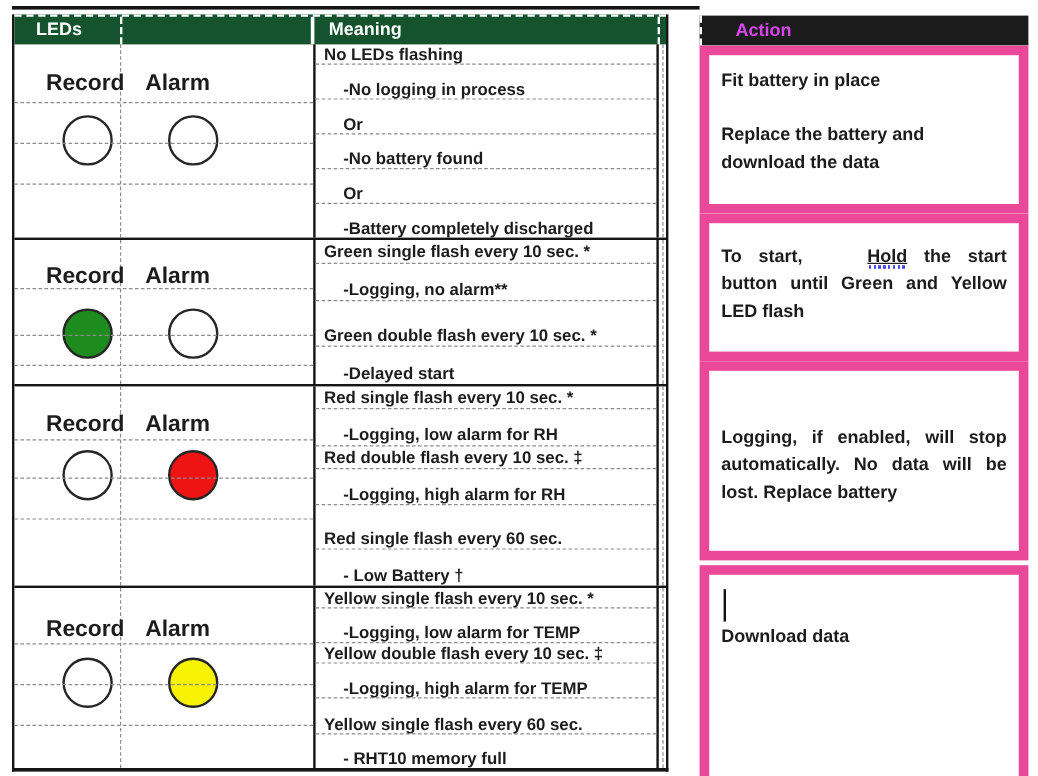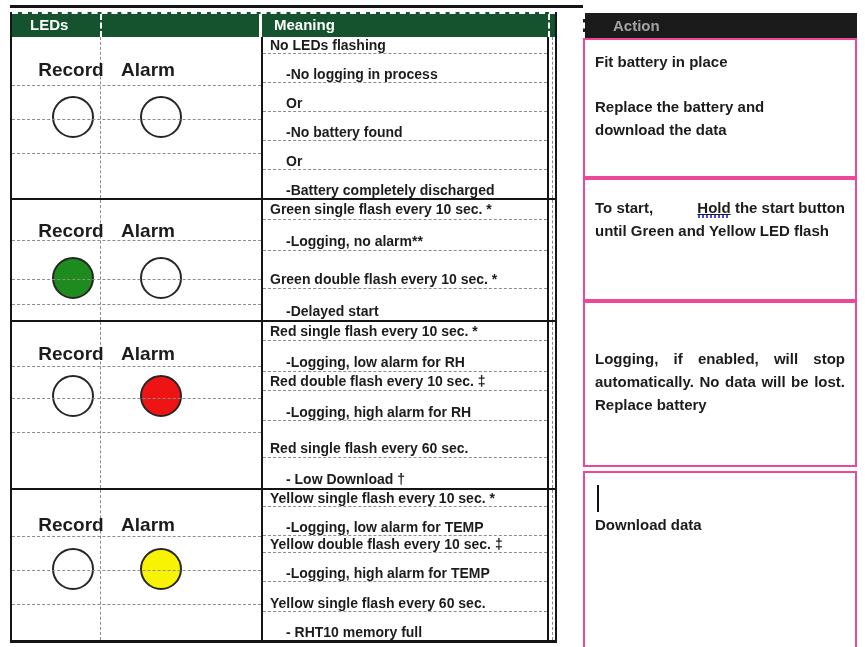--- a/index.html
+++ b/index.html
@@ -45,24 +45,24 @@
   .mline{flex:1;display:flex;align-items:center;font-weight:700;font-size:14px;padding-left:7px;white-space:nowrap;}
   .mline.ind{padding-left:23px;margin-top:12px;}
   .mline.dash{border-bottom:1px dashed #8c8c8c;}
 
   
   .strip{flex:1;position:relative;}
   .strip-dash{position:absolute;top:0;bottom:0;left:3px;border-left:1px dashed #8c8c8c;}
 
   
   .action-header{position:absolute;left:583px;top:13px;width:274px;height:25px;box-sizing:border-box;
-                 background:#1b1b1b;color:#a3a3a3;font-weight:700;font-size:15px;
+                 background:#1b1b1b;color:#d946ef;font-weight:700;font-size:15px;
                  display:flex;align-items:center;padding-left:28px;border-left:2px dashed #ffffff;}
   .action-box{position:absolute;left:583px;width:274px;box-sizing:border-box;
-              border:2px solid #ec4899;background:#ffffff;
+              border:8px solid #ec4899;background:#ffffff;
               font-weight:700;font-size:15px;line-height:23px;padding:10px 10px;}
   .abox1{top:38px;height:140px;}
   .abox2{top:178px;height:123px;text-align:justify;padding-top:16px;}
   .abox3{top:301px;height:166px;text-align:justify;padding-top:44px;}
   .abox4{top:471px;height:198px;}
   .abox1 p{margin:0;max-width:200px;}
   .abox1 p + p{margin-top:22px;}
   .abox3 p,.abox2 p,.abox4 p{margin:0;}
   .abox4 p{margin-top:30px;}
   .cursor-mark{position:absolute;left:12px;top:12px;width:2px;height:27px;background:#111;}
@@ -145,21 +145,21 @@
         <span class="led-circle rec" style="top: 53px; background: rgb(255, 255, 255);"></span>
         <span class="led-circle al" style="top: 53px; background: rgb(238, 20, 20);"></span>
       </div>
       <div class="meaning-cell">
         <div class="mline dash">Red single flash every 10 sec. *</div>
         <div class="mline ind dash">-Logging, low alarm for RH</div>
         <div class="mline dash">Red double flash every 10 sec. ‡</div>
         <div class="mline ind dash">-Logging, high alarm for RH</div>
         <div class="mline"></div>
         <div class="mline dash">Red single flash every 60 sec.</div>
-        <div class="mline ind">- Low Download †</div>
+        <div class="mline ind">- Low Battery †</div>
       </div>
       <div class="strip">
           <span class="strip-dash"></span>
         </div>
     </div>
 
     <div class="trow r4">
       <div class="led-panel">
         <span class="led-div"></span>
         <span class="dash-h" style="top:46px"></span>

